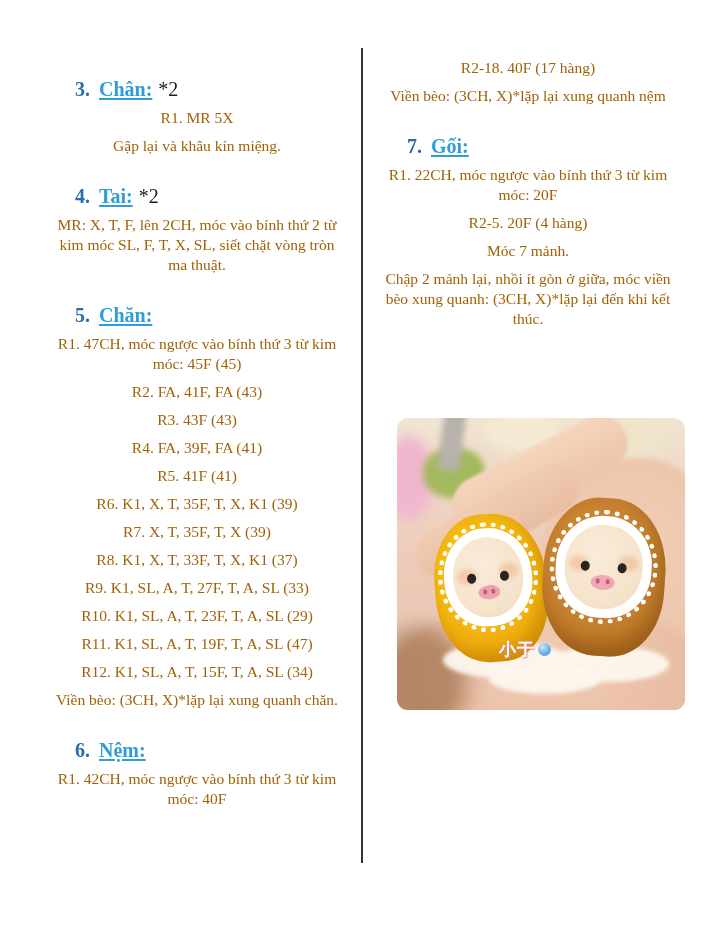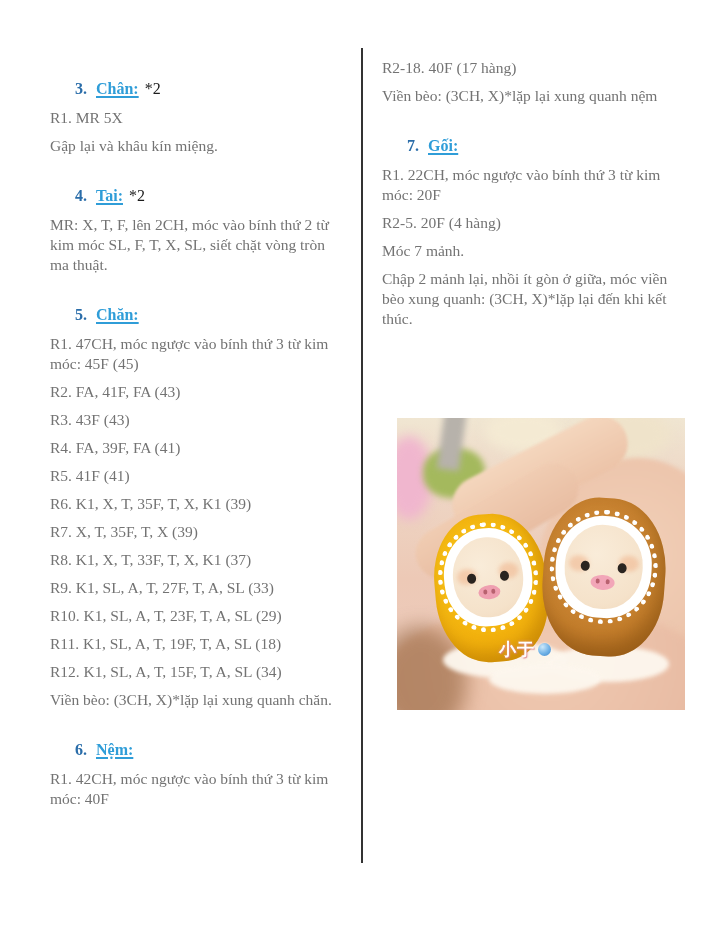--- a/index.html
+++ b/index.html
@@ -2,31 +2,31 @@
 <html><head>
 <meta charset="utf-8">
 <style>
   html,body{margin:0;padding:0;background:#ffffff;}
   .page{position:relative;width:720px;height:932px;background:#ffffff;overflow:hidden;
         font-family:"Liberation Serif","DejaVu Serif",serif;color:#1c1c1c;}
   .divider{position:absolute;left:361px;top:48px;width:1.5px;height:815px;background:#333;}
   .col{position:absolute;}
   .col-left{left:50px;top:78px;width:294px;}
   .col-right{left:382px;top:58px;width:292px;}
-  .para{font-size:15.5px;line-height:20px;margin:0 0 8px 0;color:#737373;}
-  .heading{font-size:16px;line-height:22px;font-weight:bold;margin:29px 0 8px 0;padding-left:25px;}
+  .para{font-size:15.5px;line-height:20px;margin:0 0 8px 0;color:#a16207;text-align:center;}
+  .heading{font-size:20px;line-height:22px;font-weight:bold;margin:29px 0 8px 0;padding-left:25px;}
   .heading.first{margin-top:0;}
   .hnum{color:#2a6da9;margin-right:9px;}
   .htitle{color:#2f9dd8;text-decoration:underline;text-decoration-thickness:1.5px;text-underline-offset:2px;}
   .hsuffix{color:#1c1c1c;font-weight:normal;margin-left:6px;}
   .hsuffix:empty{display:none;}
 
   
   .photo{position:absolute;left:397px;top:418px;width:288px;height:292px;overflow:hidden;
-         background:linear-gradient(180deg,#f0e6d2 0%,#eeD7c6 22%,#edc9b6 55%,#ecccbe 100%);}
+         background:linear-gradient(180deg,#f0e6d2 0%,#eeD7c6 22%,#edc9b6 55%,#ecccbe 100%);border-radius:11px;}
   .photo *{position:absolute;}
   .blob-pink{left:-12px;top:18px;width:48px;height:84px;background:#f0b6ce;border-radius:50%;filter:blur(6px);}
   .blob-green{left:26px;top:30px;width:62px;height:50px;background:#a4b95d;border-radius:45%;filter:blur(3px);}
   .blob-rod{left:44px;top:-10px;width:22px;height:62px;background:#b7b2ab;transform:rotate(8deg);filter:blur(3px);}
   .blob-cream1{left:88px;top:-8px;width:76px;height:42px;background:#f4ead3;border-radius:50%;filter:blur(6px);}
   .blob-cream2{left:178px;top:-10px;width:96px;height:52px;background:#efe3ca;border-radius:50%;filter:blur(6px);}
   .hand-palm-right{left:140px;top:40px;width:200px;height:240px;background:radial-gradient(circle at 45% 40%,#f2d0b8 0%,#ecc4ab 60%,#e6ba9f 100%);border-radius:50%;filter:blur(2px);}
   .finger-1{left:48px;top:28px;width:190px;height:56px;border-radius:28px;background:linear-gradient(180deg,#f4d6bd,#ecc3a8);transform:rotate(-27deg);filter:blur(1.5px);}
   .finger-2{left:10px;top:78px;width:180px;height:50px;border-radius:26px;background:linear-gradient(180deg,#f0ccb2,#e8bda2);transform:rotate(-30deg);filter:blur(1.5px);}
   .hand-bottom{left:-14px;top:186px;width:330px;height:150px;background:radial-gradient(circle at 50% 35%,#f0cab2 0%,#e9bda5 70%,#e5b59c 100%);border-radius:50%;filter:blur(3px);}
@@ -90,21 +90,21 @@
     <div class="para">R1. 47CH, móc ngược vào bính thứ 3 từ kim móc: 45F (45)</div>
     <div class="para">R2. FA, 41F, FA (43)</div>
     <div class="para">R3. 43F (43)</div>
     <div class="para">R4. FA, 39F, FA (41)</div>
     <div class="para">R5. 41F (41)</div>
     <div class="para">R6. K1, X, T, 35F, T, X, K1 (39)</div>
     <div class="para">R7. X, T, 35F, T, X (39)</div>
     <div class="para">R8. K1, X, T, 33F, T, X, K1 (37)</div>
     <div class="para">R9. K1, SL, A, T, 27F, T, A, SL (33)</div>
     <div class="para">R10. K1, SL, A, T, 23F, T, A, SL (29)</div>
-    <div class="para">R11. K1, SL, A, T, 19F, T, A, SL (18)</div>
+    <div class="para">R11. K1, SL, A, T, 19F, T, A, SL (47)</div>
     <div class="para">R12. K1, SL, A, T, 15F, T, A, SL (34)</div>
     <div class="para">Viền bèo: (3CH, X)*lặp lại xung quanh chăn.</div>
 
     <div class="heading">
       <span class="hnum">6.</span><span class="htitle">Nệm:</span>
     </div>
     <div class="para">R1. 42CH, móc ngược vào bính thứ 3 từ kim móc: 40F</div>
   </div>
 
   <div class="col col-right">

